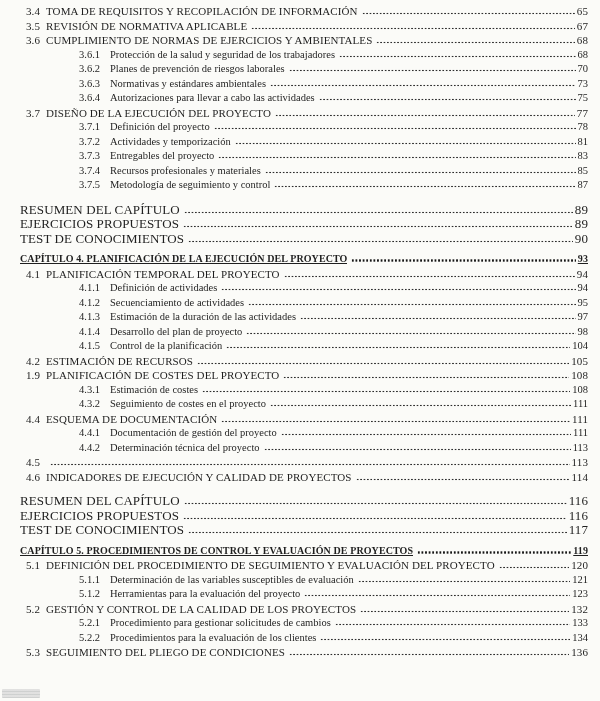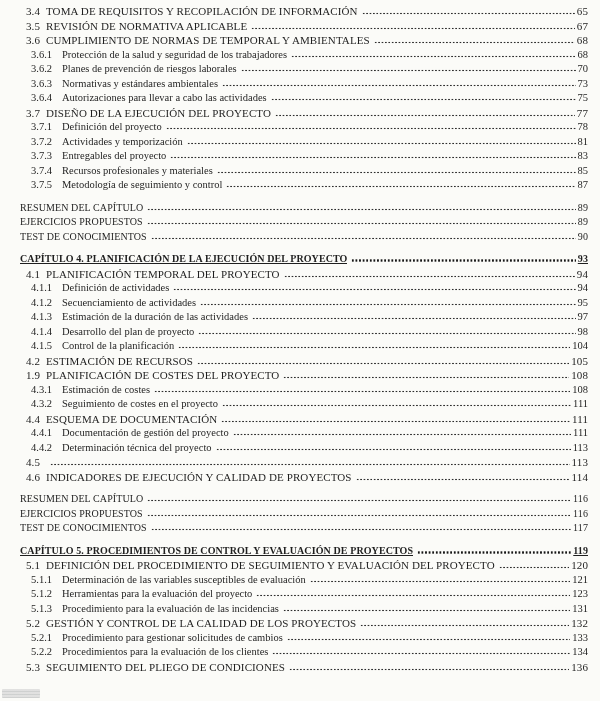--- a/index.html
+++ b/index.html
@@ -19,23 +19,23 @@
     align-items: baseline;
     height: 14.5px;
     padding-right: 12px;
     box-sizing: border-box;
     justify-content: flex-end;
   }
   .gap { margin-top: 8px; }
   .lvl-section     { padding-left: 26px; font-size: 11px; letter-spacing: 0.1px; }
   .lvl-section .num     { flex: none; width: 20px; }
   .lvl-subsection  { padding-left: 31px; font-size: 10.5px; }
-  .lvl-subsection .num  { flex: none; width: 31px; }
+  .lvl-subsection .num  { flex: none; width: 31px; margin-left: 48px; }
   .lvl-chapter     { padding-left: 20px; font-size: 10px; font-weight: 700; letter-spacing: 0.1px; text-decoration: underline; }
-  .lvl-backmatter  { padding-left: 20px; font-size: 10px; letter-spacing: 0.1px; }
+  .lvl-backmatter  { padding-left: 20px; font-size: 13px; letter-spacing: 0.1px; }
   .title { white-space: nowrap; overflow: hidden; flex: 0 1 auto; }
   .leader {
     flex: 1 1 auto;
     min-width: 8px;
     height: 3px;
     margin-left: 4px;
     margin-right: 2px;
     background-image: radial-gradient(circle, #2e2e2e 0.8px, rgba(0,0,0,0) 1.1px);
     background-size: 3.4px 3px;
     background-repeat: repeat-x;
@@ -66,21 +66,21 @@
       <span class="pg">65</span>
     </div>
     <div class="row lvl-section">
       <span class="num">3.5</span>
       <span class="title">REVISIÓN DE NORMATIVA APLICABLE</span>
       <span class="leader"></span>
       <span class="pg">67</span>
     </div>
     <div class="row lvl-section">
       <span class="num">3.6</span>
-      <span class="title">CUMPLIMIENTO DE NORMAS DE TEMPORAL Y AMBIENTALES</span>
+      <span class="title">CUMPLIMIENTO DE NORMAS DE EJERCICIOS Y AMBIENTALES</span>
       <span class="leader"></span>
       <span class="pg">68</span>
     </div>
     <div class="row lvl-subsection">
       <span class="num">3.6.1</span>
       <span class="title">Protección de la salud y seguridad de los trabajadores</span>
       <span class="leader"></span>
       <span class="pg">68</span>
     </div>
     <div class="row lvl-subsection">
@@ -276,26 +276,20 @@
       <span class="num">5.1.1</span>
       <span class="title">Determinación de las variables susceptibles de evaluación</span>
       <span class="leader"></span>
       <span class="pg">121</span>
     </div>
     <div class="row lvl-subsection">
       <span class="num">5.1.2</span>
       <span class="title">Herramientas para la evaluación del proyecto</span>
       <span class="leader"></span>
       <span class="pg">123</span>
-    </div>
-    <div class="row lvl-subsection">
-      <span class="num">5.1.3</span>
-      <span class="title">Procedimiento para la evaluación de las incidencias</span>
-      <span class="leader"></span>
-      <span class="pg">131</span>
     </div>
     <div class="row lvl-section">
       <span class="num">5.2</span>
       <span class="title">GESTIÓN Y CONTROL DE LA CALIDAD DE LOS PROYECTOS</span>
       <span class="leader"></span>
       <span class="pg">132</span>
     </div>
     <div class="row lvl-subsection">
       <span class="num">5.2.1</span>
       <span class="title">Procedimiento para gestionar solicitudes de cambios</span>

